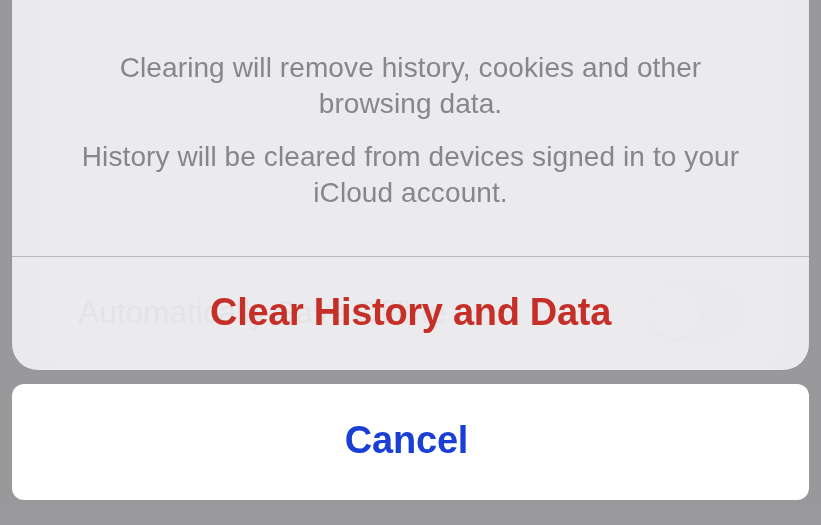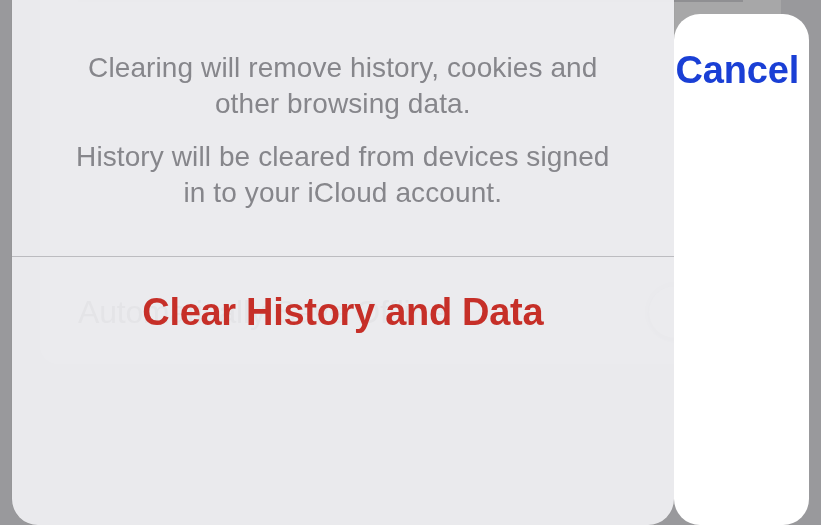--- a/index.html
+++ b/index.html
@@ -64,22 +64,21 @@
       inset: 0;
       background: rgba(0,0,0,0.34);
     }
     .sheet-wrapper {
       position: absolute;
       left: 12px;
       right: 12px;
       top: 0;
       bottom: 0;
       display: flex;
-      flex-direction: row;
-      justify-content: flex-end;
+      flex-direction: column;
     }
     .action-sheet {
       background: rgba(237,237,240,0.96);
       border-radius: 0 0 26px 26px;
       overflow: hidden;
       box-shadow: 0 0 0 0.5px rgba(0,0,0,0.04);
     }
     .sheet-message {
       padding: 50px 60px 44px 60px;
       text-align: center;
@@ -101,21 +100,21 @@
       padding: 34px 10px 36px 10px;
       font-size: 38px;
       font-weight: 600;
       color: #c62f28;
       letter-spacing: -0.3px;
       cursor: pointer;
     }
     .cancel-sheet {
       margin-top: 14px;
       background: #fff;
-      border-radius: 26px;
+      border-radius: 12px;
       text-align: center;
       padding: 35px 10px 38px 2px;
       font-size: 38px;
       font-weight: 700;
       color: #1a3fd5;
       letter-spacing: -0.2px;
       cursor: pointer;
     }
   </style>
 </head>

